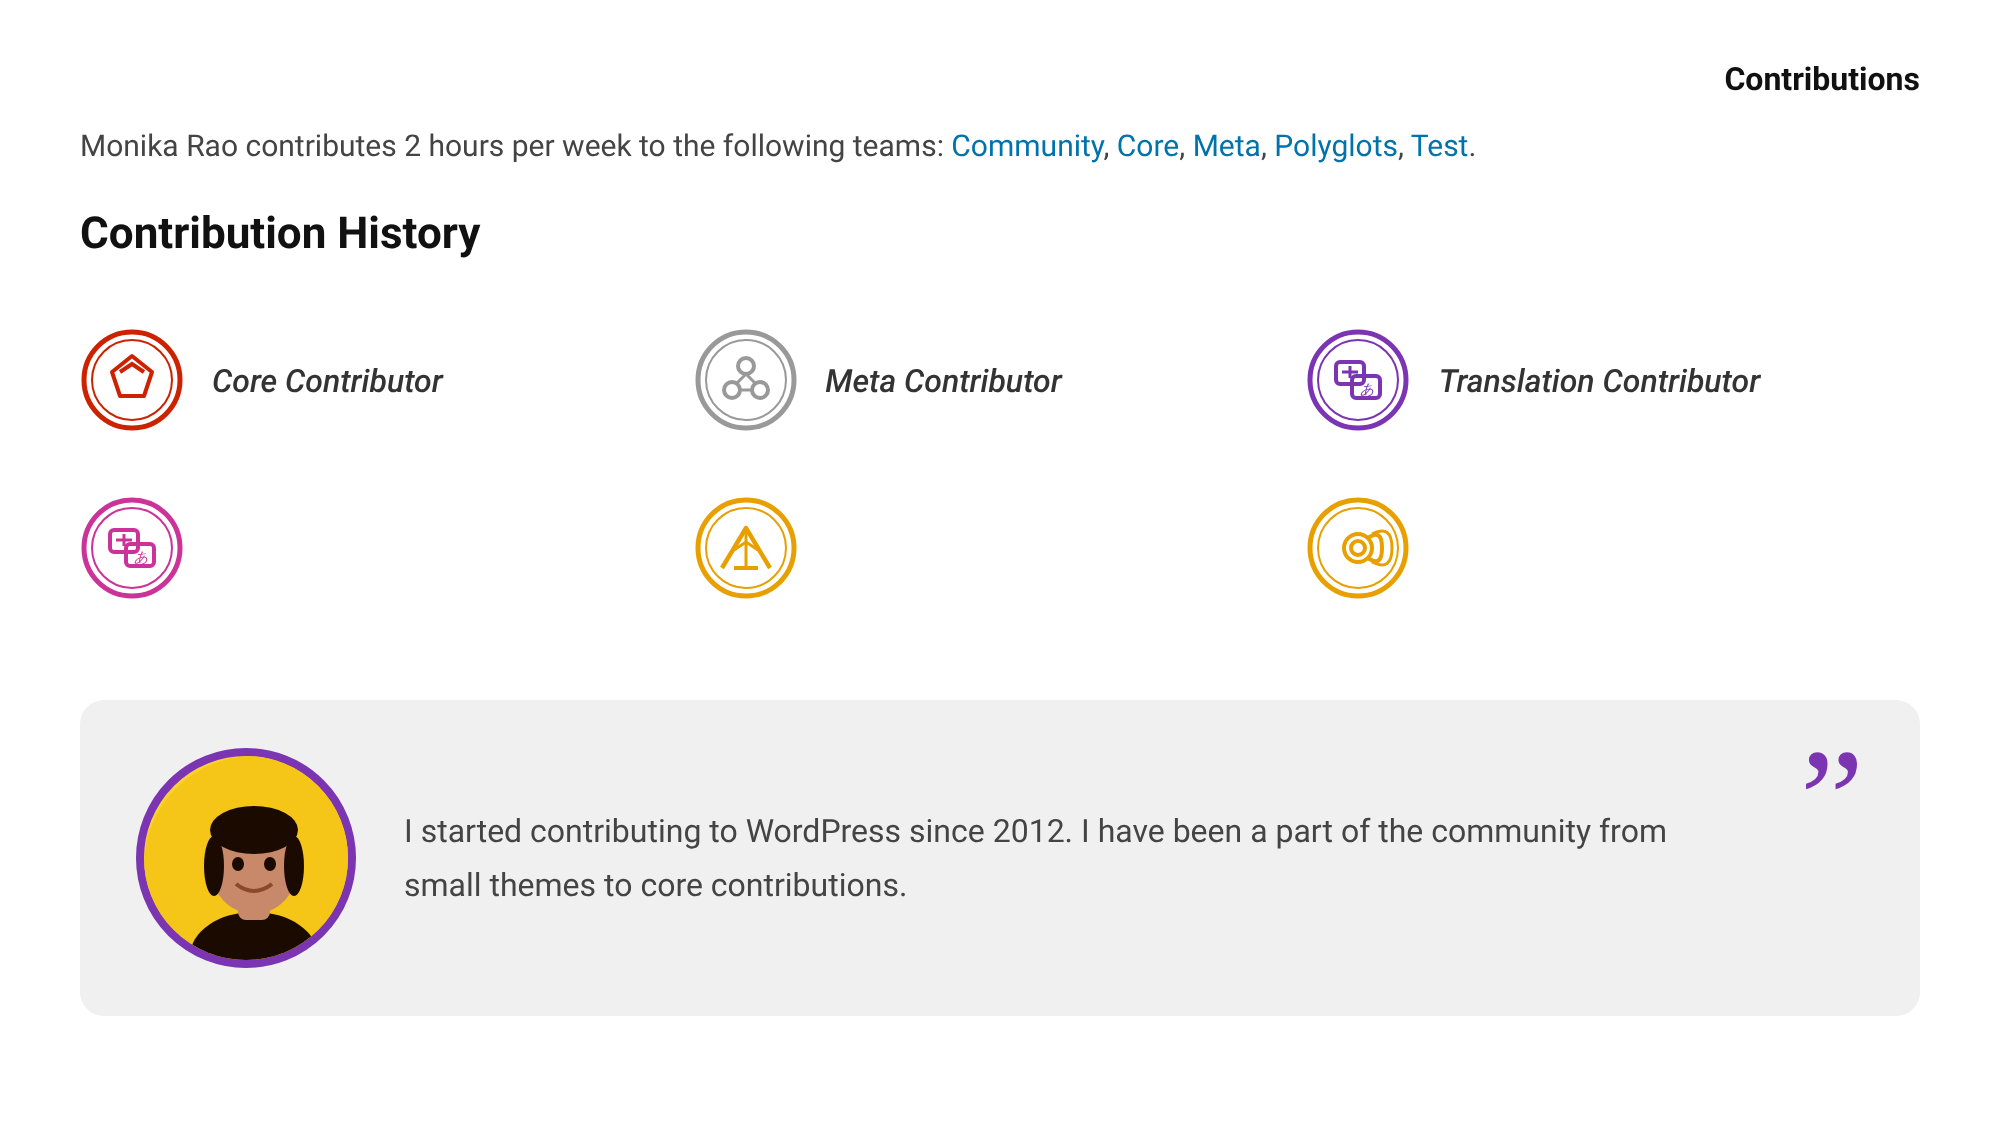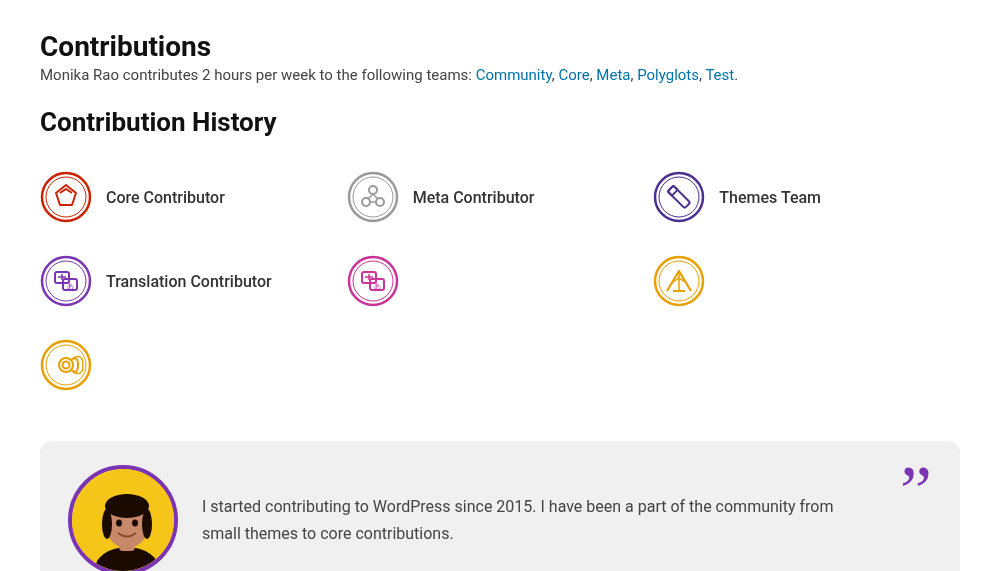--- a/index.html
+++ b/index.html
@@ -5,57 +5,59 @@
     * { box-sizing: border-box; margin: 0; padding: 0; }
     body {
       font-family: -apple-system, BlinkMacSystemFont, "Segoe UI", Roboto, Oxygen, sans-serif;
       background: #fff;
       color: #333;
       padding: 30px 40px;
       max-width: 1000px;
     }
 
     .section-title {
-      font-size: 28px;
+      font-size: 16px;
       font-weight: 700;
       color: #111;
-      margin-bottom: 0;
+      margin-bottom: 12px;
+      text-align: right;
     }
 
     .contributions-text {
       font-size: 15px;
       color: #444;
       margin-bottom: 20px;
       line-height: 1.6;
     }
 
     .contributions-text a {
       color: #0073aa;
       text-decoration: none;
     }
 
     .contribution-history-title {
-      font-size: 26px;
+      font-size: 22px;
       font-weight: 700;
       color: #111;
       margin-bottom: 24px;
     }
 
     .badges-grid {
       display: grid;
       grid-template-columns: repeat(3, 1fr);
       gap: 12px 0;
       margin-bottom: 40px;
     }
 
     .badge-item {
       display: flex;
       align-items: center;
       gap: 14px;
       padding: 10px 0;
+      font-style: italic;
     }
 
     .badge-label {
       font-size: 16px;
       font-weight: 500;
       color: #333;
     }
 
     
     .icon-circle {
@@ -142,31 +144,20 @@
       <circle cx="19" cy="31" r="4" fill="none" stroke="#999" stroke-width="2"></circle>
       <circle cx="33" cy="31" r="4" fill="none" stroke="#999" stroke-width="2"></circle>
       <line x1="26" y1="23" x2="21" y2="28" stroke="#999" stroke-width="1.5"></line>
       <line x1="26" y1="23" x2="31" y2="28" stroke="#999" stroke-width="1.5"></line>
       <line x1="23" y1="31" x2="29" y2="31" stroke="#999" stroke-width="1.5"></line>
     </svg>
     <span class="badge-label">Meta Contributor</span>
   </div>
 
 
-  <div class="badge-item">
-    <svg class="icon-circle" viewBox="0 0 52 52">
-      <circle cx="26" cy="26" r="24" fill="none" stroke="#4a3090" stroke-width="2.5"></circle>
-      <circle cx="26" cy="26" r="20" fill="none" stroke="#4a3090" stroke-width="1"></circle>
-      <g transform="rotate(-45,26,26)">
-        <rect x="22" y="14" width="8" height="24" rx="2" fill="none" stroke="#4a3090" stroke-width="2"></rect>
-        <rect x="22" y="14" width="8" height="6" rx="1" fill="none" stroke="#4a3090" stroke-width="2"></rect>
-      </g>
-    </svg>
-    <span class="badge-label">Themes Team</span>
-  </div>
 
   <div class="badge-item">
     <svg class="icon-circle" viewBox="0 0 52 52">
       <circle cx="26" cy="26" r="24" fill="none" stroke="#7b35b2" stroke-width="2.5"></circle>
       <circle cx="26" cy="26" r="20" fill="none" stroke="#7b35b2" stroke-width="1"></circle>
 
       <rect x="15" y="17" width="14" height="11" rx="2" fill="none" stroke="#7b35b2" stroke-width="2"></rect>
       <line x1="18" y1="22" x2="26" y2="22" stroke="#7b35b2" stroke-width="1.5"></line>
       <line x1="22" y1="19" x2="22" y2="25" stroke="#7b35b2" stroke-width="1.5"></line>
       <rect x="23" y="24" width="14" height="11" rx="2" fill="none" stroke="#7b35b2" stroke-width="2"></rect>
@@ -228,15 +219,15 @@
       <ellipse cx="55" cy="37" rx="22" ry="12" fill="#1a0a00"></ellipse>
       <ellipse cx="35" cy="55" rx="5" ry="15" fill="#1a0a00"></ellipse>
       <ellipse cx="75" cy="55" rx="5" ry="15" fill="#1a0a00"></ellipse>
 
       <ellipse cx="47" cy="54" rx="3" ry="3.5" fill="#1a0a00"></ellipse>
       <ellipse cx="63" cy="54" rx="3" ry="3.5" fill="#1a0a00"></ellipse>
 
       <path d="M46,64 Q55,71 64,64" fill="none" stroke="#8a4a2a" stroke-width="2"></path>
     </svg>
   </div>
-  <p class="quote-text">I started contributing to WordPress since 2015. I have been a part of the community from small themes to core contributions.</p>
+  <p class="quote-text">I started contributing to WordPress since 2012. I have been a part of the community from small themes to core contributions.</p>
   <div class="quote-mark">”</div>
 </div>
 
 </body></html>

